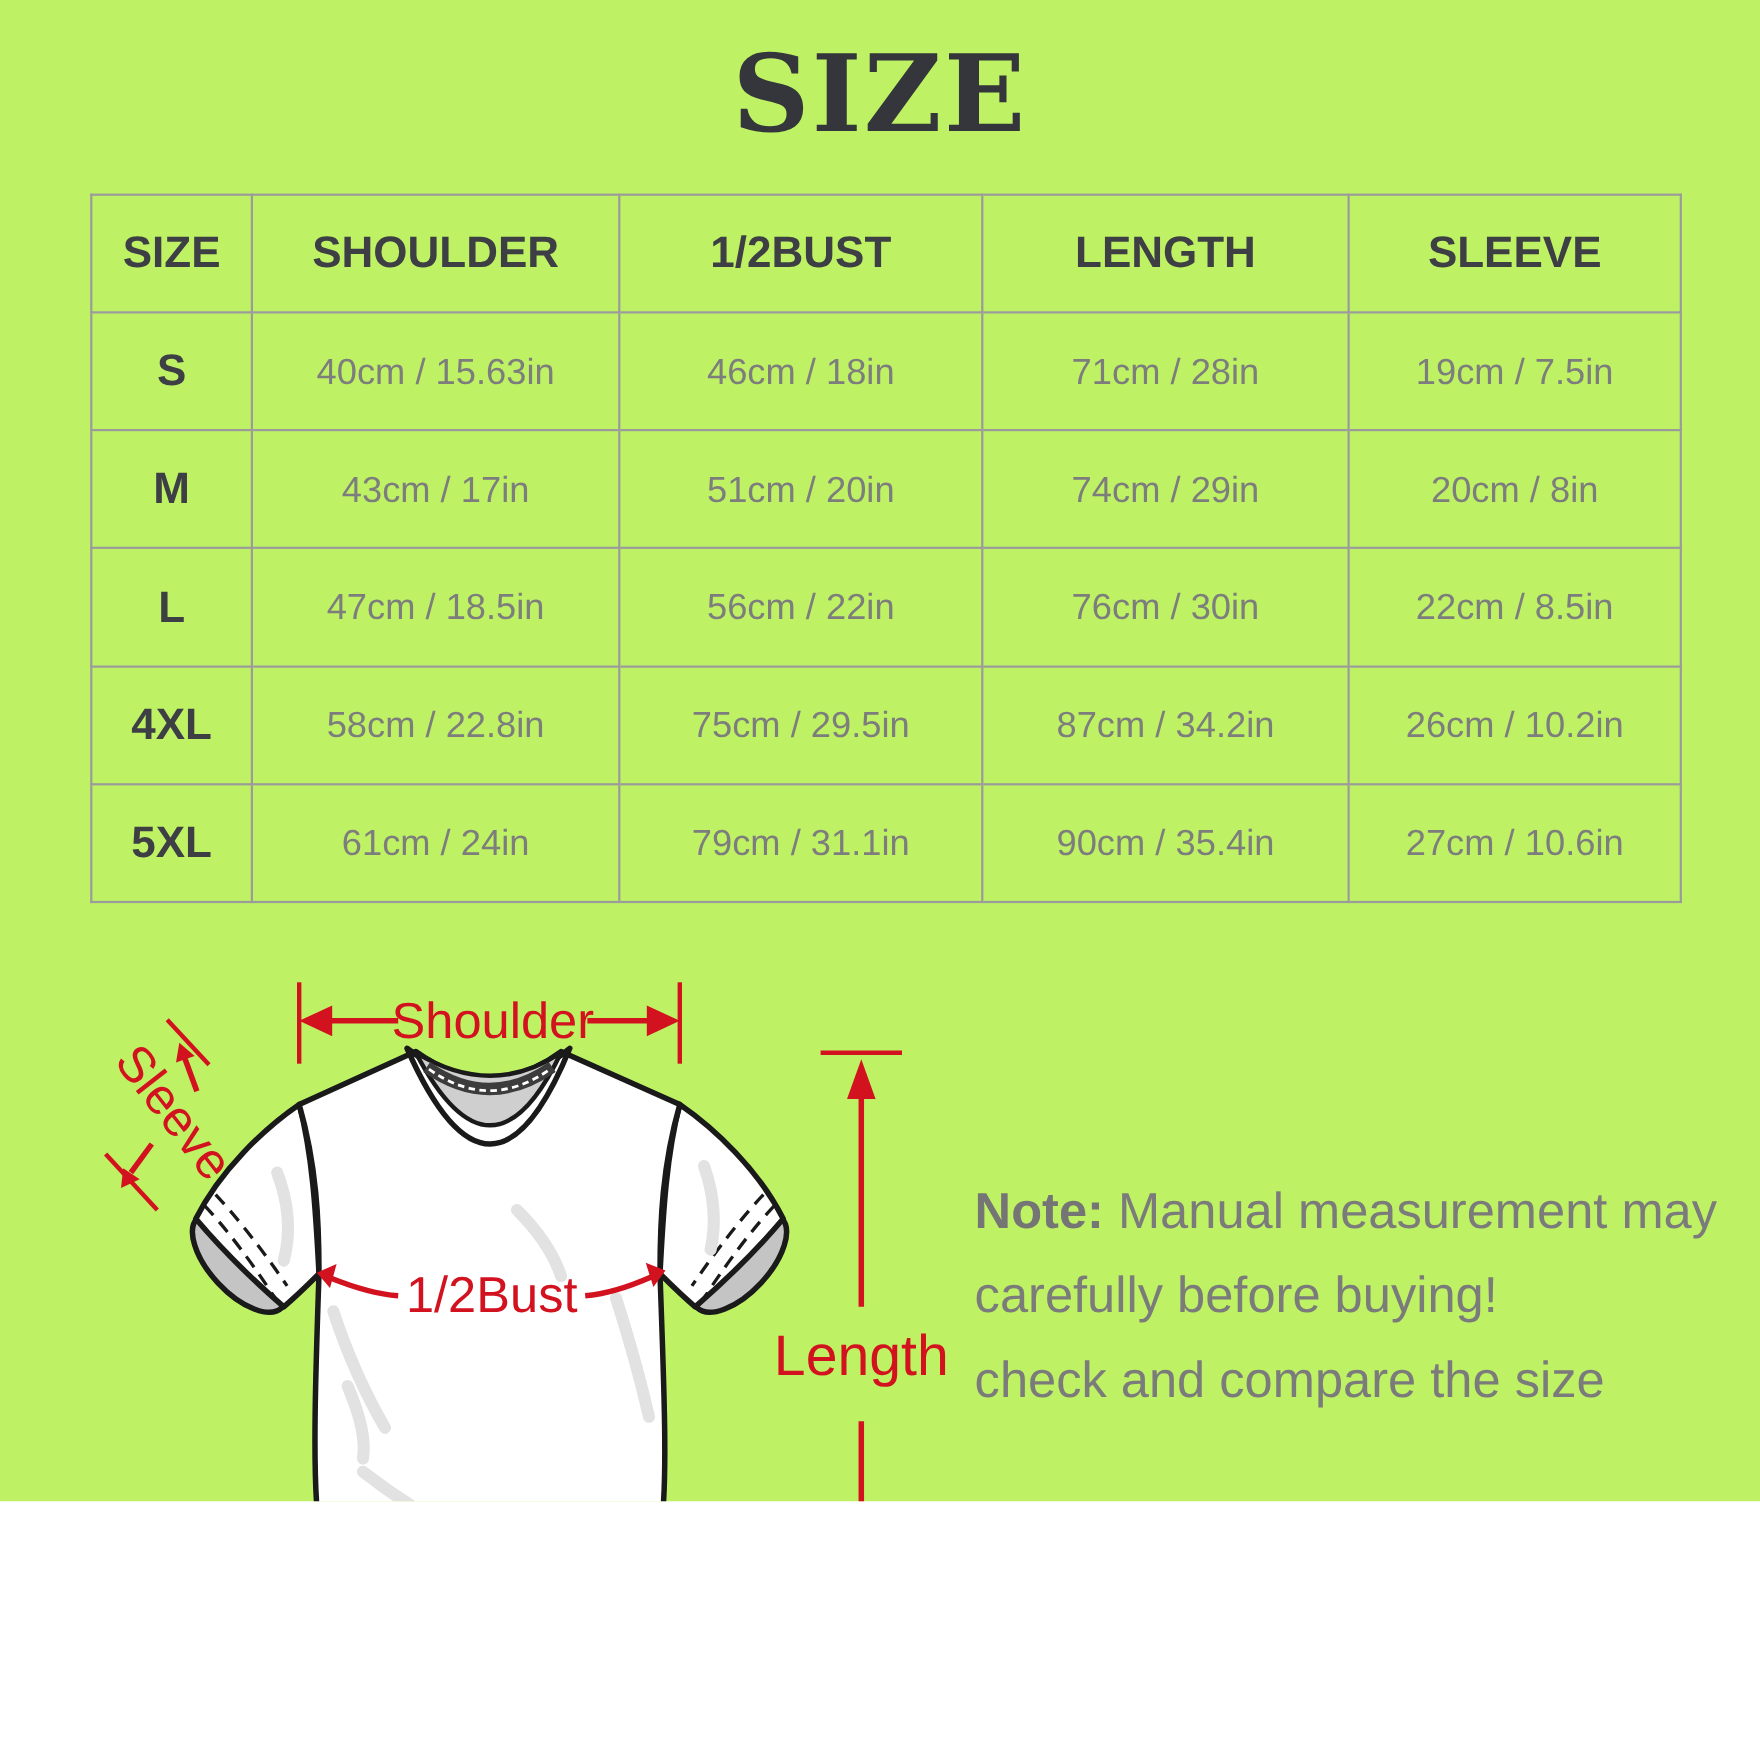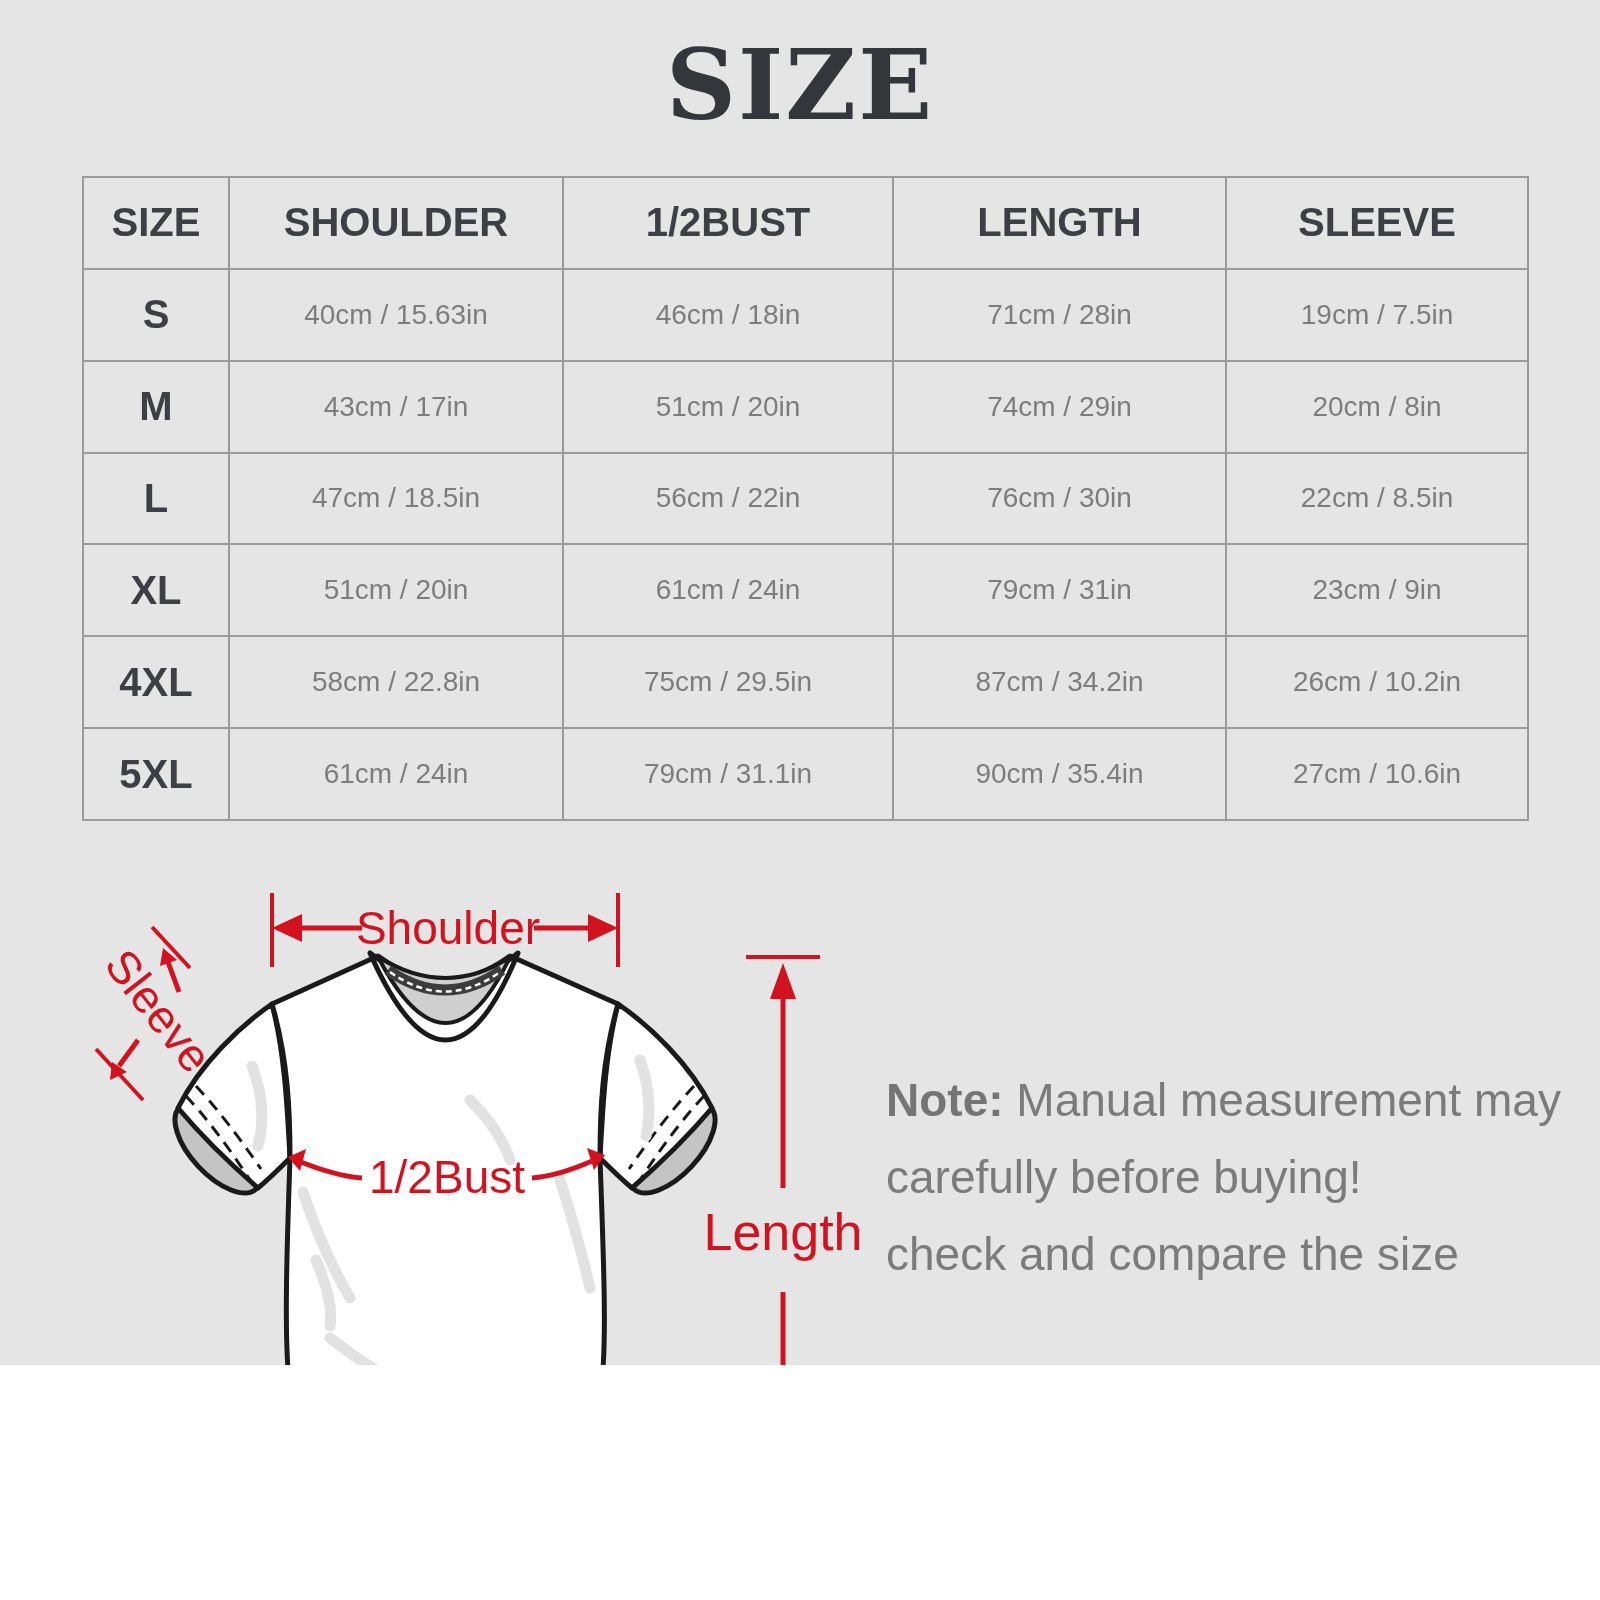--- a/index.html
+++ b/index.html
@@ -1,26 +1,26 @@
 <!DOCTYPE html>
 <html><head>
 <meta charset="utf-8">
 <style>
   html,body{margin:0;padding:0;background:#ffffff;}
-  .page{position:relative;width:1600px;height:1365px;background:#e5e5e5;overflow:hidden;
+  .page{position:relative;width:1600px;height:1365px;background:#bef264;overflow:hidden;
         font-family:"Liberation Sans",sans-serif;}
   .title{position:absolute;top:28px;left:0;width:1600px;margin:0;text-align:center;
          font-family:"DejaVu Serif",serif;font-weight:700;font-size:97px;letter-spacing:2px;
          color:#34363b;}
   table.size-table{position:absolute;left:82px;top:176px;width:1445px;height:645px;
          border-collapse:collapse;table-layout:fixed;}
   table.size-table th,table.size-table td{border:2px solid #9b9b9b;text-align:center;
          vertical-align:middle;padding:0;}
   table.size-table th{font-size:40px;font-weight:bold;color:#3d3f44;}
-  table.size-table td{font-size:28px;font-weight:normal;color:#7d7d7d;}
+  table.size-table td{font-size:33px;font-weight:normal;color:#7d7d7d;}
   table.size-table td.size-col{font-size:40px;font-weight:bold;color:#3d3f44;}
   .diagram-svg{position:absolute;left:0;top:840px;width:1600px;height:760px;}
   .note{position:absolute;left:886px;top:1062px;font-size:46px;line-height:77px;
         color:#7b7b7b;white-space:nowrap;}
   .note b{font-weight:bold;color:#757575;}
   .outline{fill:#ffffff;stroke:#1a1a1a;stroke-width:5;stroke-linejoin:round;}
   .stitch{fill:none;stroke:#1a1a1a;stroke-width:3;stroke-dasharray:12 8;}
   .shade{fill:none;stroke:#e2e2e2;stroke-width:11;stroke-linecap:round;}
   .red-line{fill:none;stroke:#d2121f;stroke-width:5;}
   .red-tick{fill:none;stroke:#d2121f;stroke-width:4;}
@@ -64,27 +64,20 @@
       <td>51cm / 20in</td>
       <td>74cm / 29in</td>
       <td>20cm / 8in</td>
     </tr>
     <tr>
       <td class="size-col">L</td>
       <td>47cm / 18.5in</td>
       <td>56cm / 22in</td>
       <td>76cm / 30in</td>
       <td>22cm / 8.5in</td>
-    </tr>
-    <tr>
-      <td class="size-col">XL</td>
-      <td>51cm / 20in</td>
-      <td>61cm / 24in</td>
-      <td>79cm / 31in</td>
-      <td>23cm / 9in</td>
     </tr>
     <tr>
       <td class="size-col">4XL</td>
       <td>58cm / 22.8in</td>
       <td>75cm / 29.5in</td>
       <td>87cm / 34.2in</td>
       <td>26cm / 10.2in</td>
     </tr>
     <tr>
       <td class="size-col">5XL</td>

